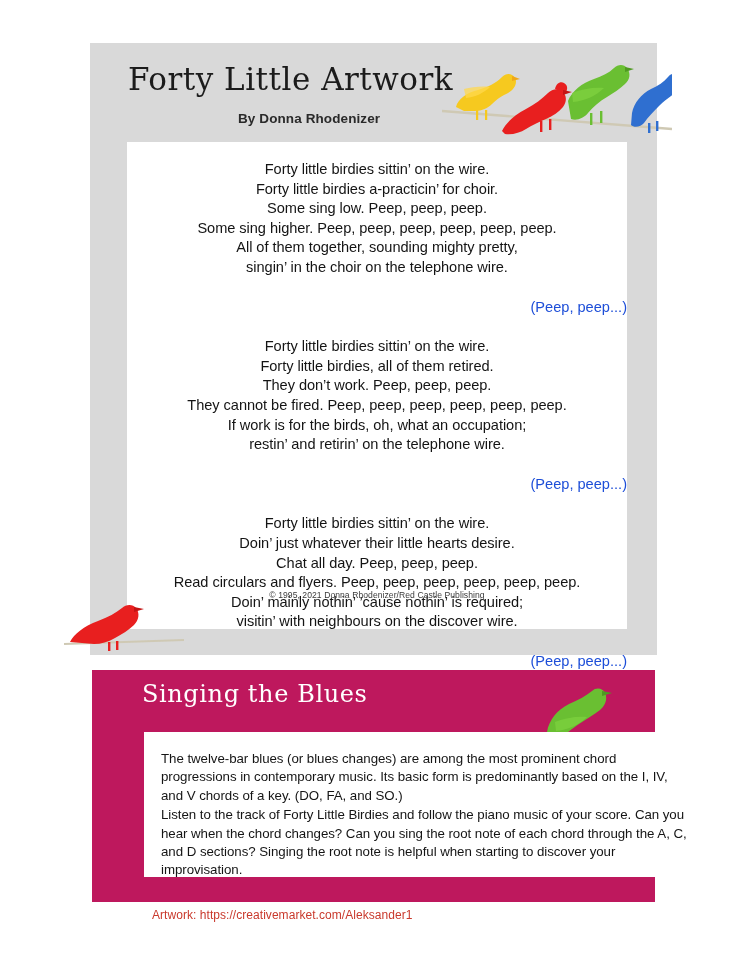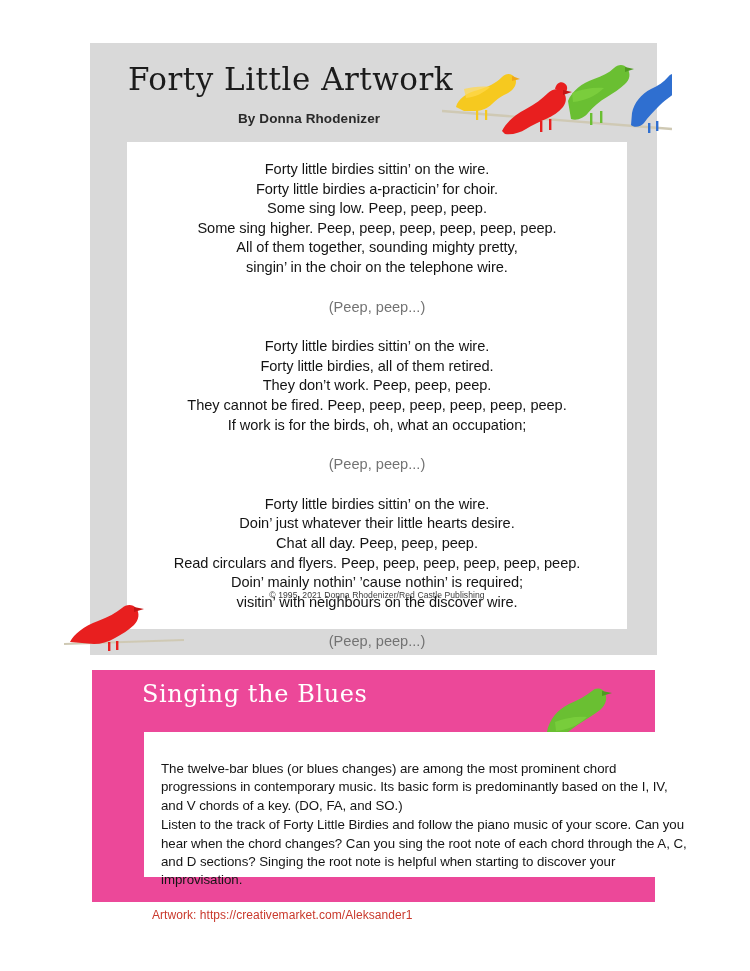--- a/index.html
+++ b/index.html
@@ -91,23 +91,24 @@
     line-height: 19.6px;
     color: #141414;
     font-weight: 500;
     letter-spacing: -0.05px;
   }
   .verse .vline { display: block; white-space: nowrap; }
 
   .refrain {
     font-size: 14.6px;
     line-height: 19.6px;
-    color: #737373;
+    color: #1d4ed8;
     font-weight: 500;
     margin: 20px 0 20px 0;
+    text-align: right;
   }
 
   .copyright {
     position: absolute;
     left: 0;
     width: 100%;
     top: 448px;
     text-align: center;
     font-size: 8.6px;
     color: #3a3a3a;
@@ -123,21 +124,21 @@
     height: 52px;
   }
 
   
   .blues-panel {
     position: absolute;
     left: 92px;
     top: 670px;
     width: 563px;
     height: 232px;
-    background: #ec4899;
+    background: #be185d;
   }
 
   .blues-title {
     position: absolute;
     left: 50px;
     top: 10px;
     font-family: "DejaVu Serif", "Liberation Serif", serif;
     font-size: 24px;
     font-weight: 400;
     color: #ffffff;
@@ -154,21 +155,21 @@
   }
 
   .blues-card {
     position: absolute;
     left: 52px;
     top: 62px;
     width: 562px;
     height: 145px;
     background: #ffffff;
     box-sizing: border-box;
-    padding: 28px 17px 10px 17px;
+    padding: 18px 17px 10px 17px;
   }
 
   .blues-para {
     font-size: 13.3px;
     line-height: 18.4px;
     color: #151515;
     font-weight: 500;
     margin: 0;
     letter-spacing: -0.05px;
   }
@@ -254,20 +255,21 @@
       </div>
 
       <div class="refrain">(Peep, peep...)</div>
 
       <div class="verse">
         <span class="vline">Forty little birdies sittin’ on the wire.</span>
         <span class="vline">Forty little birdies, all of them retired.</span>
         <span class="vline">They don’t work. Peep, peep, peep.</span>
         <span class="vline">They cannot be fired. Peep, peep, peep, peep, peep, peep.</span>
         <span class="vline">If work is for the birds, oh, what an occupation;</span>
+        <span class="vline">restin’ and retirin’ on the telephone wire.</span>
       </div>
 
       <div class="refrain">(Peep, peep...)</div>
 
       <div class="verse">
         <span class="vline">Forty little birdies sittin’ on the wire.</span>
         <span class="vline">Doin’ just whatever their little hearts desire.</span>
         <span class="vline">Chat all day. Peep, peep, peep.</span>
         <span class="vline">Read circulars and flyers. Peep, peep, peep, peep, peep, peep.</span>
         <span class="vline">Doin’ mainly nothin’ ’cause nothin’ is required;</span>

